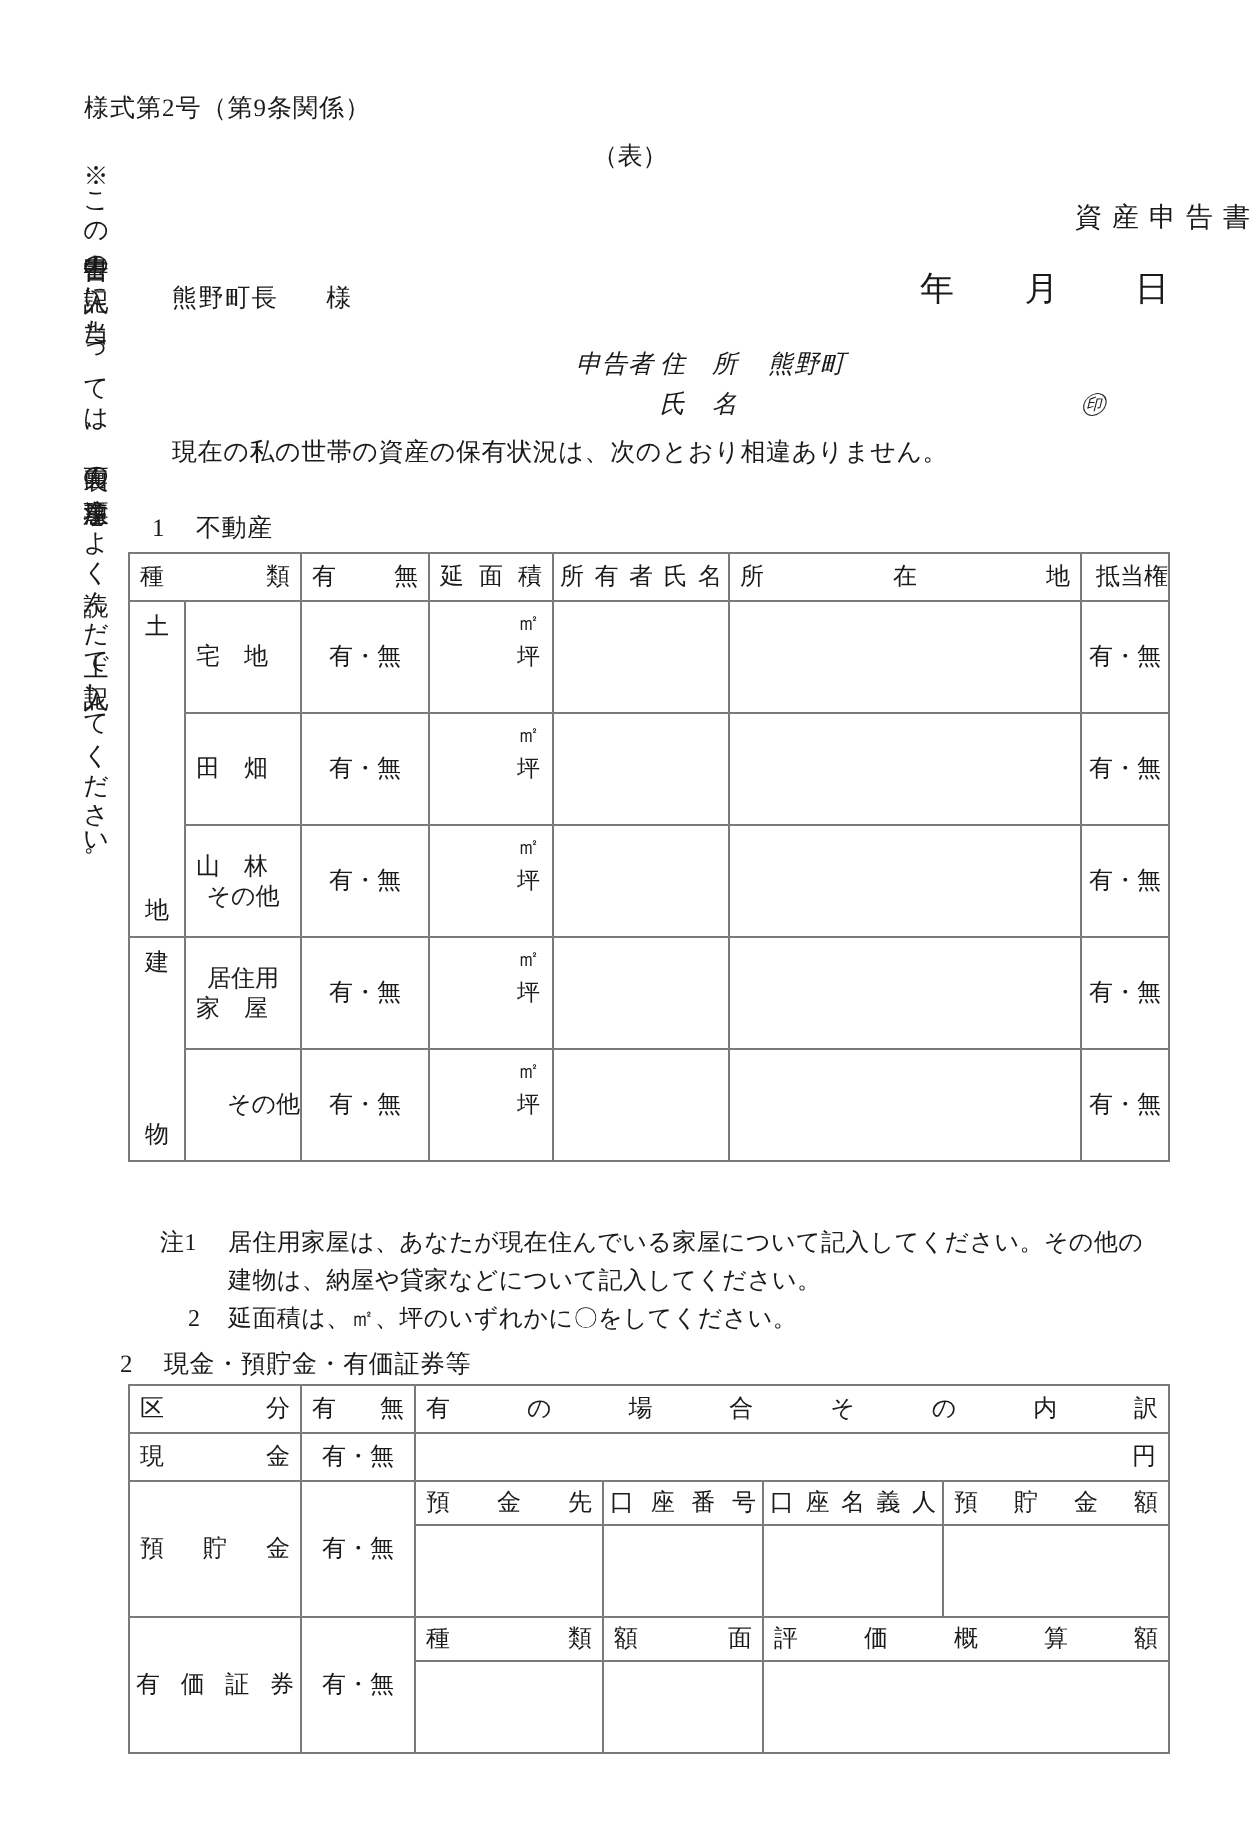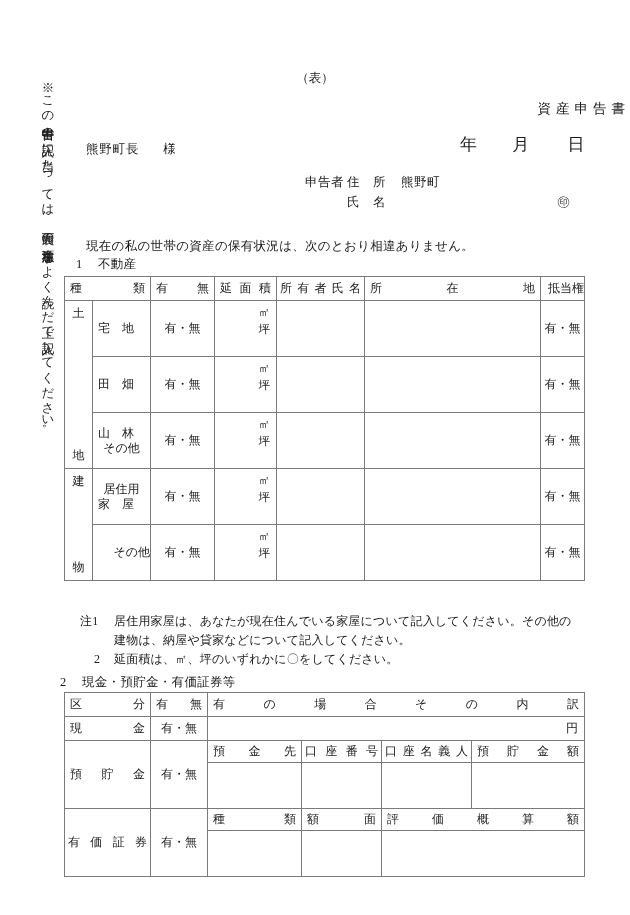--- a/index.html
+++ b/index.html
@@ -65,43 +65,44 @@
   .addressee {
     position: absolute;
     left: 86px; top: 141px;
     font-size: 12.5px;
     letter-spacing: .8px;
   }
   .addressee .sama { margin-left: 20px; }
 
   .declarant {
     position: absolute;
-    left: 305px; top: 172px;
+    left: 288px; top: 172px;
     font-size: 12.5px;
     letter-spacing: .5px;
     line-height: 20px;
+    font-style: italic;
   }
   .declarant .row { display: flex; align-items: baseline; }
   .declarant .lbl-who { width: 42px; }
   .declarant .lbl-field {
     width: 46px;
     display: inline-flex;
     justify-content: space-between;
     text-align: center;
   }
   .declarant .val { margin-left: 8px; text-align: right; }
   .seal {
     position: absolute;
     left: 252px; top: 20px;
     font-size: 13px;
   }
 
   .statement {
     position: absolute;
-    left: 86px; top: 238px;
+    left: 86px; top: 218px;
     font-size: 12.5px;
     letter-spacing: .3px;
   }
 
   
   .sec-label {
     position: absolute;
     font-size: 12.5px;
     letter-spacing: .3px;
   }
@@ -180,20 +181,21 @@
   .notes .n-body { flex: 1; }
 
   .yen { text-align: right; padding-right: 6px; }
   .blank-tall { height: 46px; }
 </style>
 </head>
 <body>
 
 <div class="page">
 
+  <div class="form-no">様式第2号（第9条関係）</div>
 
   <div class="vertical-note">※この申告書の記入に当たっては、裏面の注意事項をよく読んだ上で記入してください。</div>
 
   <div class="omote">（表）</div>
 
   <div class="doc-title">資産申告書</div>
 
   <div class="date-line">
     <span class="date-y">年</span>
     <span class="date-m">月</span>

